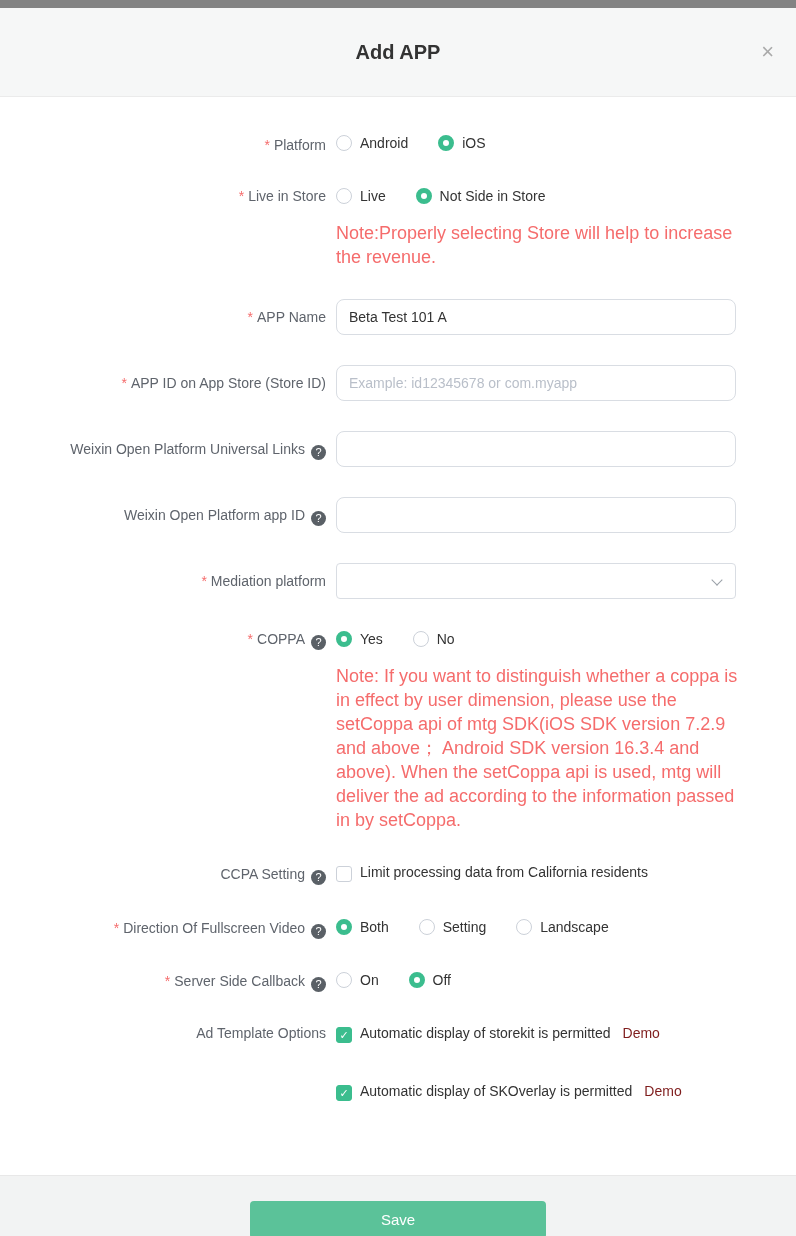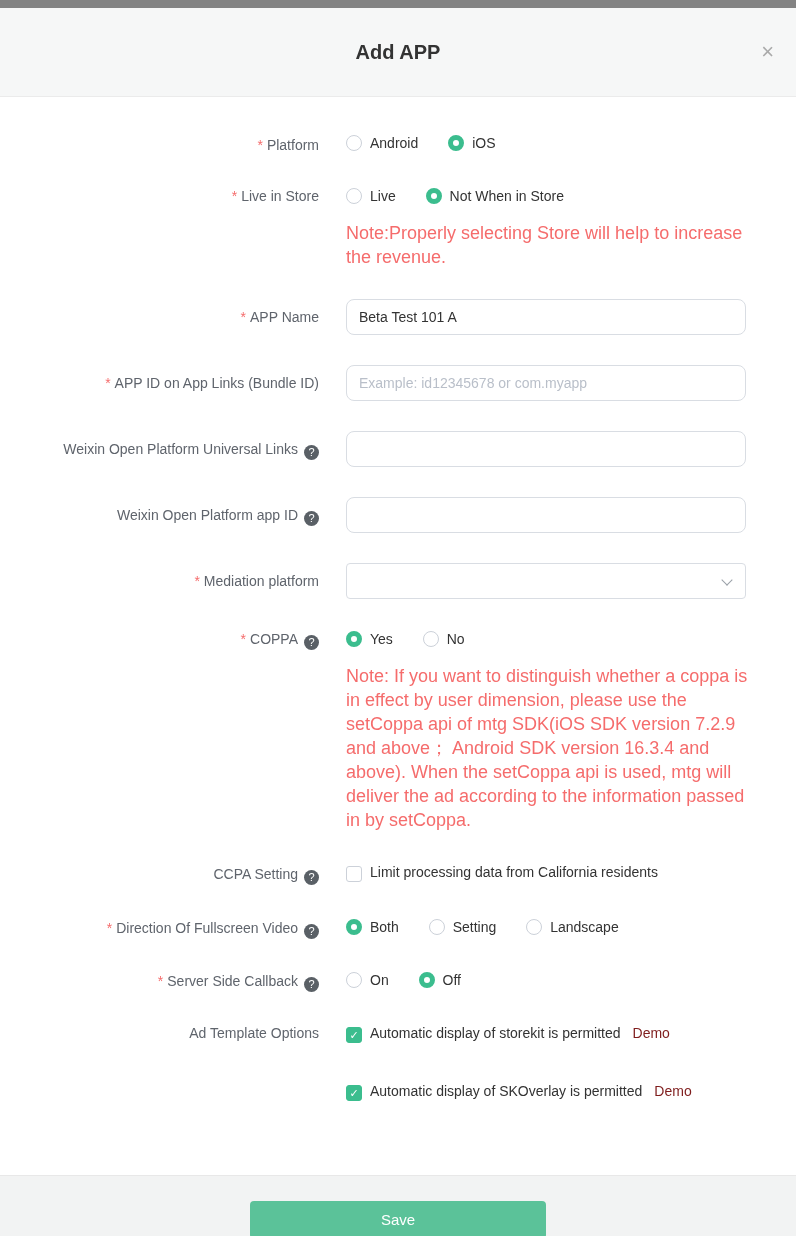--- a/index.html
+++ b/index.html
@@ -21,32 +21,32 @@
     position:relative;
     display:flex; align-items:center; justify-content:center;
   }
   .modal-title { font-size:20px; font-weight:600; color:#333; margin:13px; }
   .close-btn {
     position:absolute; right:22px; top:50%; transform:translateY(-50%);
     font-size:22px; line-height:1; color:#aaa; cursor:pointer;
   }
 
   
-  .modal-body { padding:36px 0 44px 9px; background:#fff; }
+  .modal-body { padding:36px 0 44px 16px; background:#fff; }
 
   .form-row { display:flex; margin-bottom:30px; align-items:flex-start; }
   .form-row.center { align-items:center; }
 
   .field-label {
     width:310px; flex:none;
     text-align:right;
     font-size:14px; color:#5f646c; line-height:20px;
   }
   .field-label .star { color:#f56c6c; margin-right:4px; }
-  .control { margin-left:27px; flex:1; font-size:14px; color:#333; line-height:20px; }
+  .control { margin-left:10px; flex:1; font-size:14px; color:#333; line-height:20px; }
 
   
   .radio { display:inline-flex; align-items:center; margin-right:26px; cursor:pointer; }
   .radio-dot {
     width:16px; height:16px; border-radius:50%;
     border:1px solid #ccd1d9; background:#fff; margin-right:8px; flex:none;
   }
   .radio.checked .radio-dot { border:5px solid #3bbd8e; }
 
   
@@ -144,38 +144,38 @@
       <div class="field-label">
         <span class="star">*</span><span>Live in Store</span>
       </div>
       <div class="control">
         <label class="radio">
           <span class="radio-dot"></span>
           <span>Live</span>
         </label>
         <label class="radio checked">
           <span class="radio-dot"></span>
-          <span>Not When in Store</span>
+          <span>Not Side in Store</span>
         </label>
         <div class="note">Note:Properly selecting Store will help to increase the revenue.</div>
       </div>
     </div>
 
     <div class="form-row center">
       <div class="field-label">
         <span class="star">*</span><span>APP Name</span>
       </div>
       <div class="control">
         <input class="text-input" type="text" value="Beta Test 101 A" style="">
       </div>
     </div>
 
     <div class="form-row center">
       <div class="field-label">
-        <span class="star">*</span><span>APP ID on App Links (Bundle ID)</span>
+        <span class="star">*</span><span>APP ID on App Store (Store ID)</span>
       </div>
       <div class="control">
         <input class="text-input" type="text" placeholder="Example: id12345678 or com.myapp" style="">
       </div>
     </div>
 
     <div class="form-row center">
       <div class="field-label">
         <span>Weixin Open Platform Universal Links</span><span class="help-icon">?</span>
       </div>

